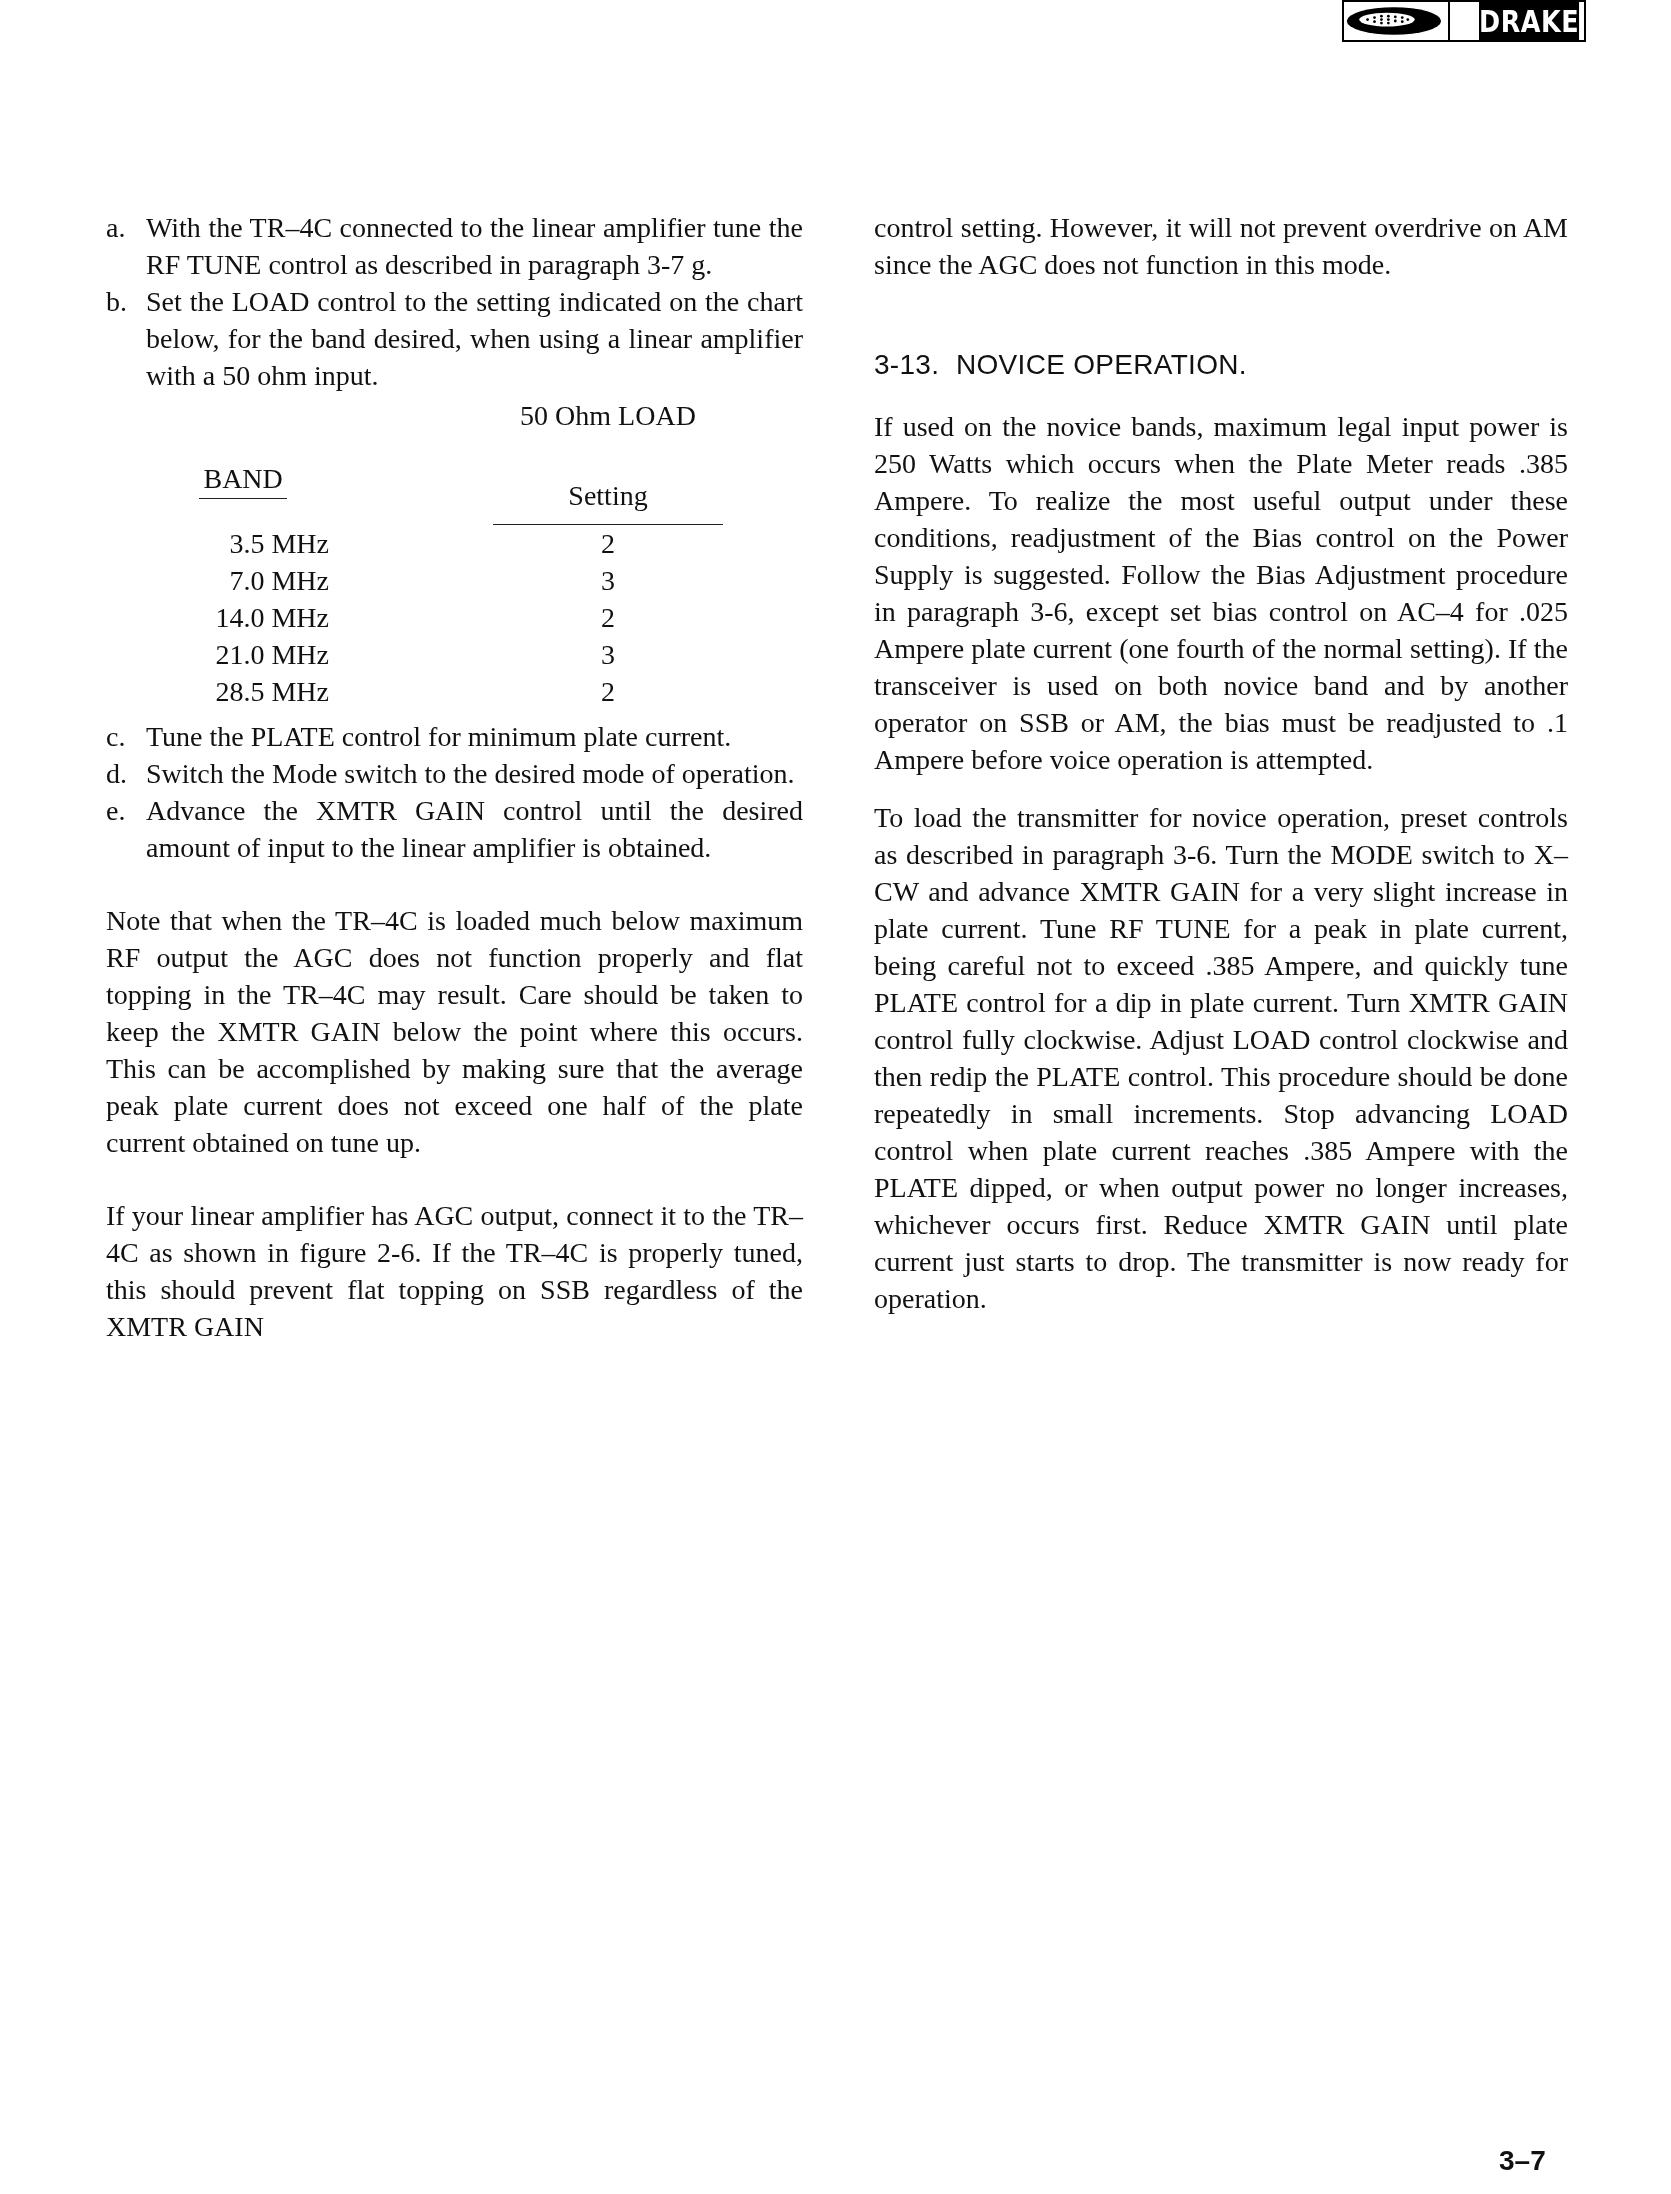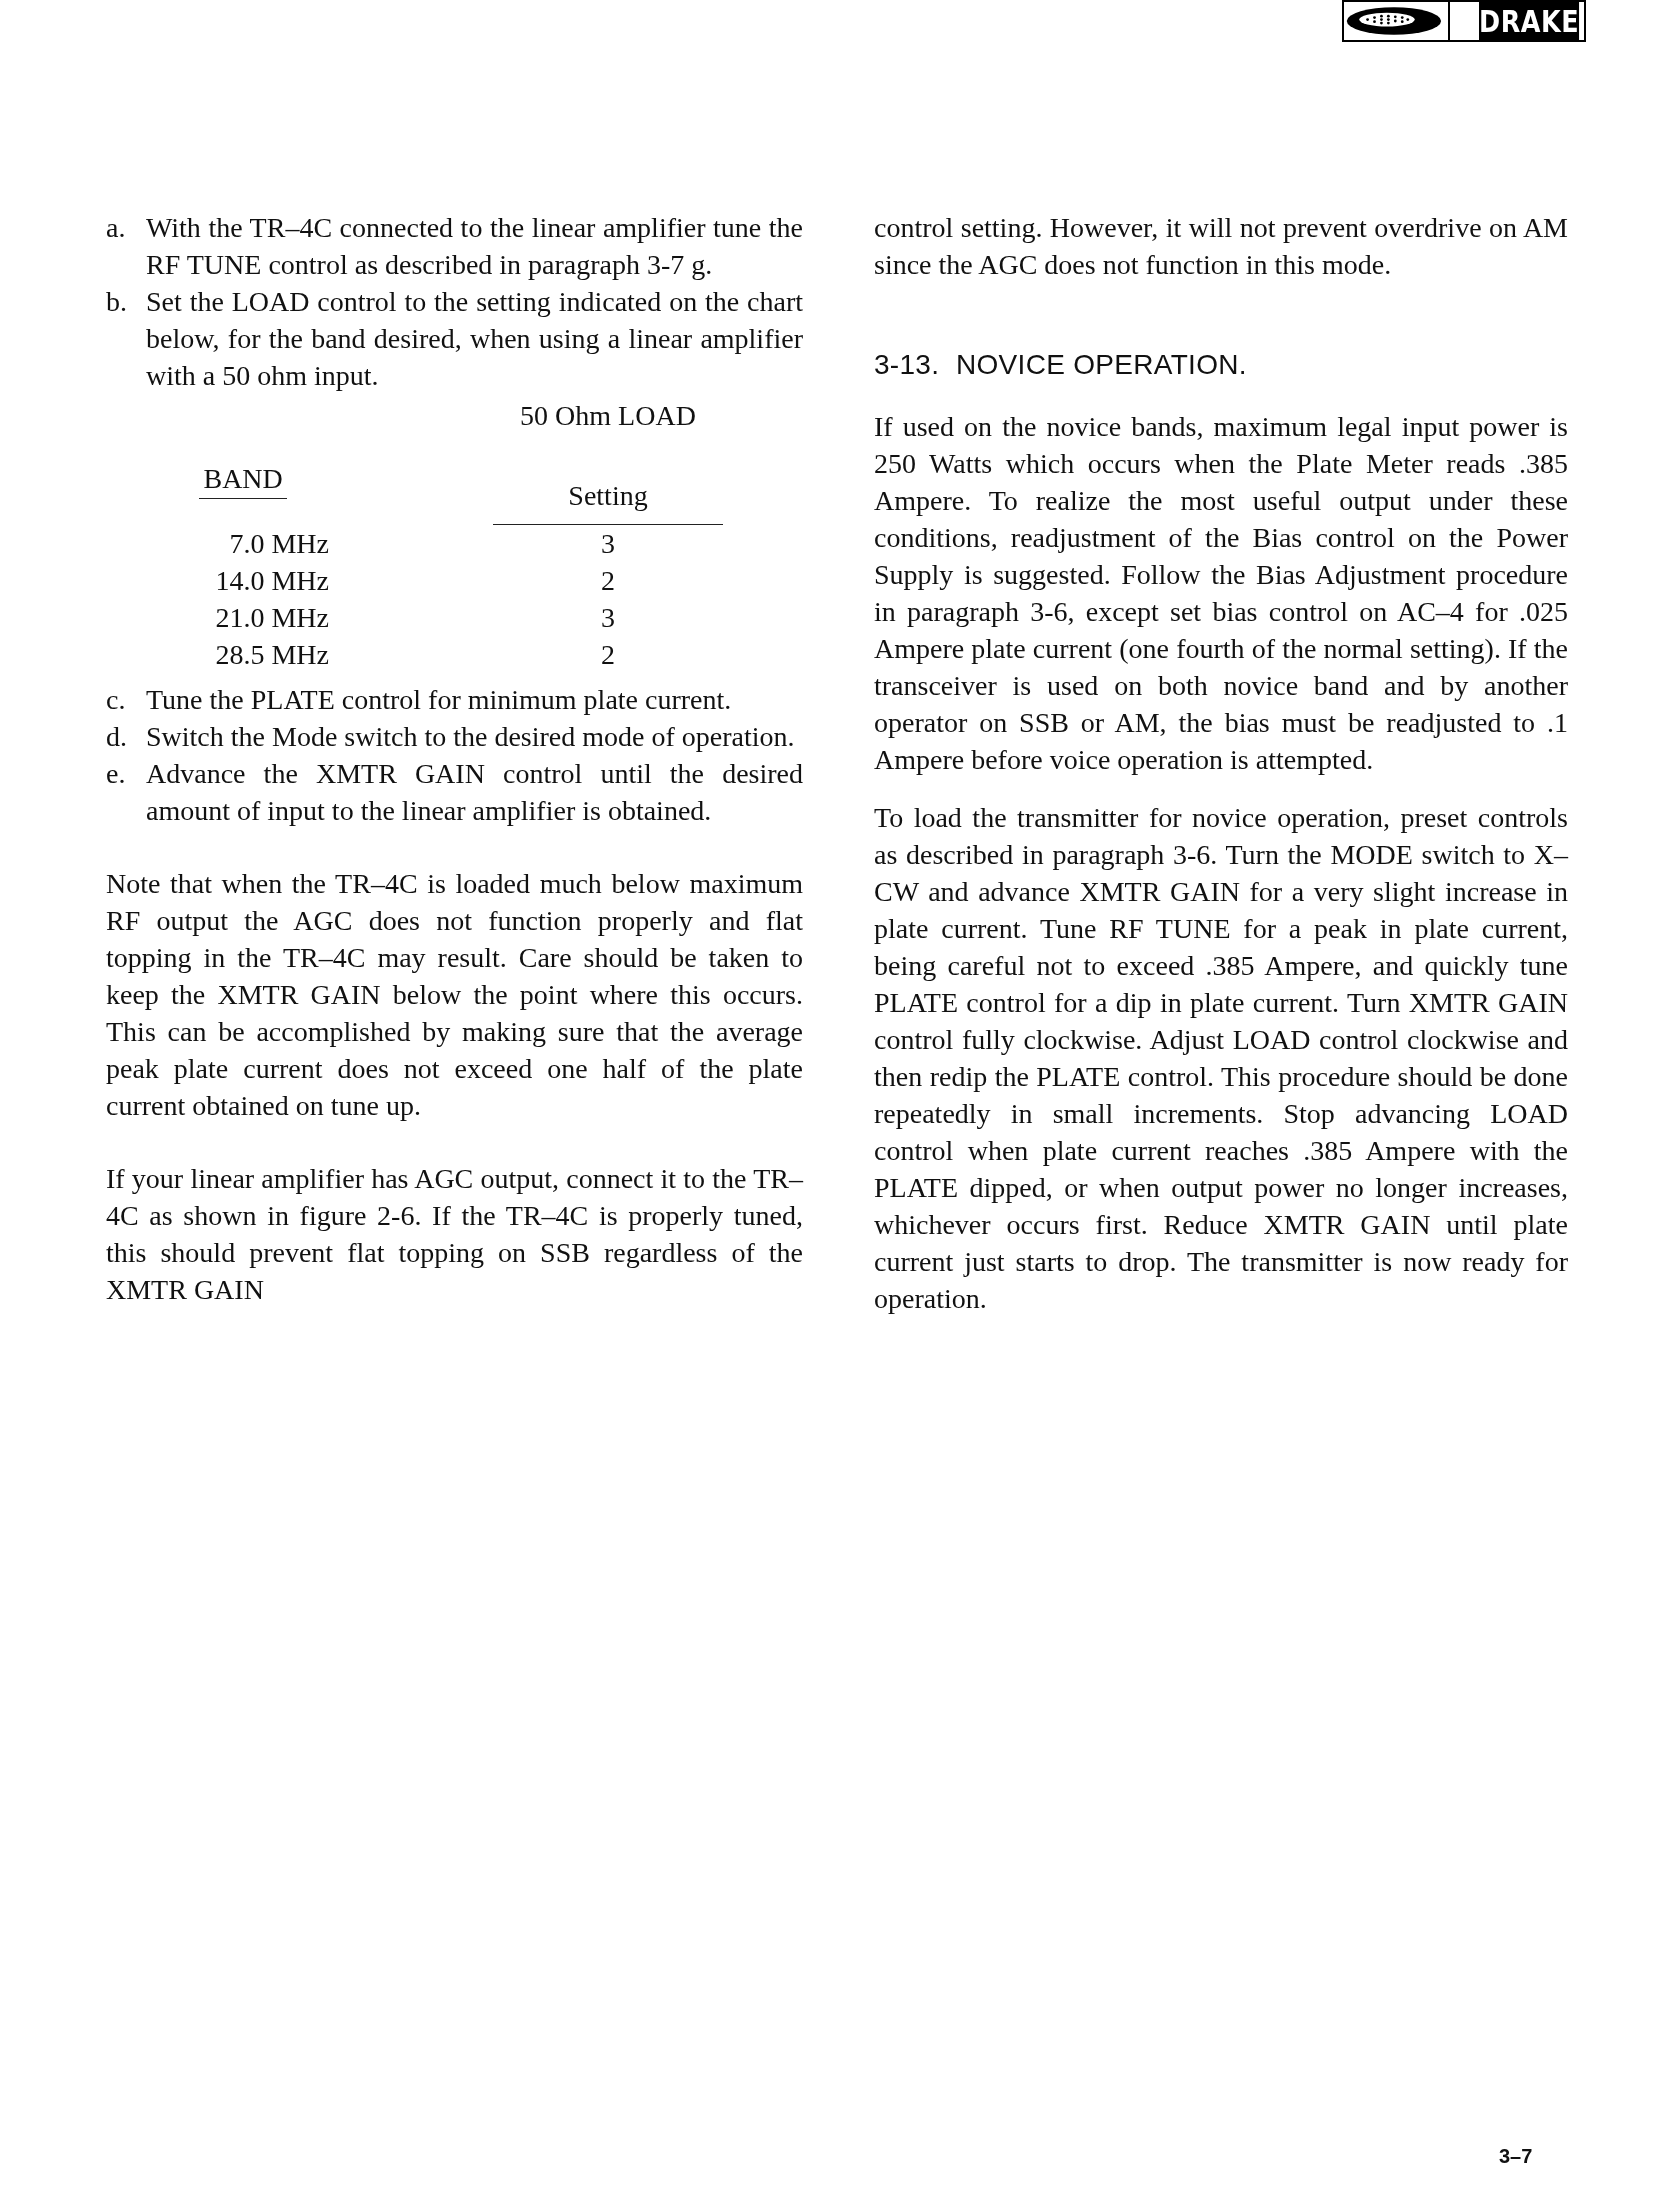--- a/index.html
+++ b/index.html
@@ -38,21 +38,21 @@
   .hdr-set { display: inline-block; border-bottom: 1.4px solid #222; width: 230px; text-align: center; padding-bottom: 10px; margin-top: 43px; }
   .section-heading {
     font-family: "Liberation Sans", "DejaVu Sans", sans-serif;
     font-size: 28px; margin: 63px 0 25px 0; letter-spacing: 0.3px;
   }
   .section-heading .num { margin-right: 16.7px; }
   .gap { height: 36px; }
   .page-number {
     position: absolute; left: 1499px; top: 2145px;
     font-family: "Liberation Sans", "DejaVu Sans", sans-serif;
-    font-weight: bold; font-size: 20px;
+    font-weight: bold; font-size: 28px;
   }
 </style>
 </head>
 <body>
 
 <div class="logo">
   <div class="emblem">
     <svg width="104" height="32" viewBox="0 0 150 46">
       <ellipse cx="72" cy="23" rx="68" ry="20" fill="#000"></ellipse>
       <ellipse cx="62" cy="21" rx="40" ry="10" fill="#fff"></ellipse>
@@ -89,20 +89,24 @@
 
   <table class="load-table">
     <tbody>
         <tr>
       <th class="band-col"></th>
       <th class="set-col">50 Ohm LOAD</th>
     </tr>
     <tr>
       <th class="band-col"><span class="hdr-band">BAND</span></th>
       <th class="set-col"><span class="hdr-set">Setting</span></th>
+    </tr>
+    <tr>
+      <td class="band-col">3.5 MHz</td>
+      <td class="set-col">2</td>
     </tr>
     <tr>
       <td class="band-col">7.0 MHz</td>
       <td class="set-col">3</td>
     </tr>
     <tr>
       <td class="band-col">14.0 MHz</td>
       <td class="set-col">2</td>
     </tr>
     <tr>

